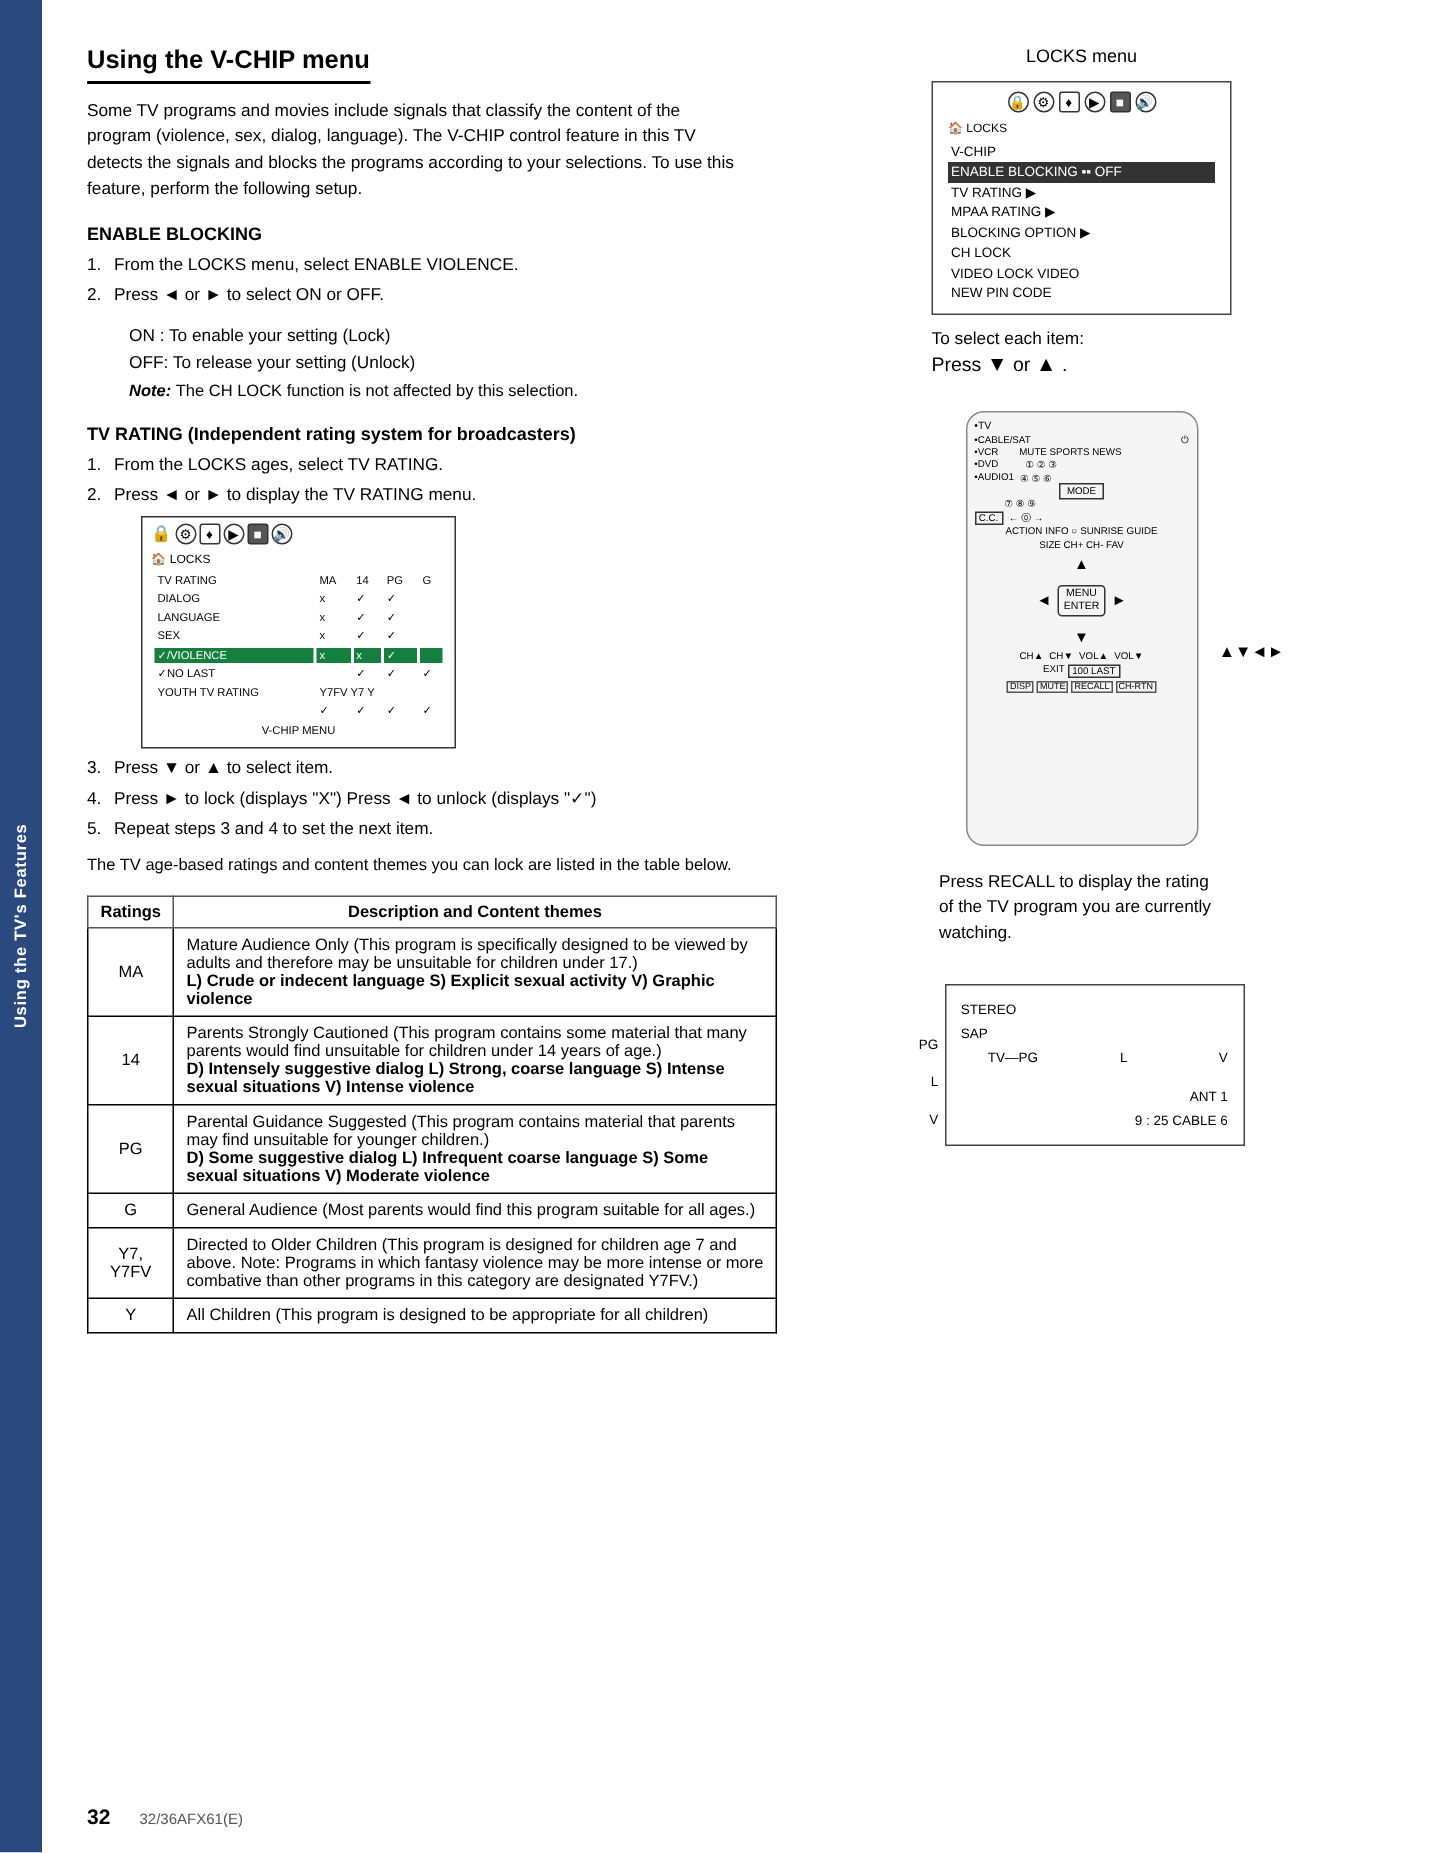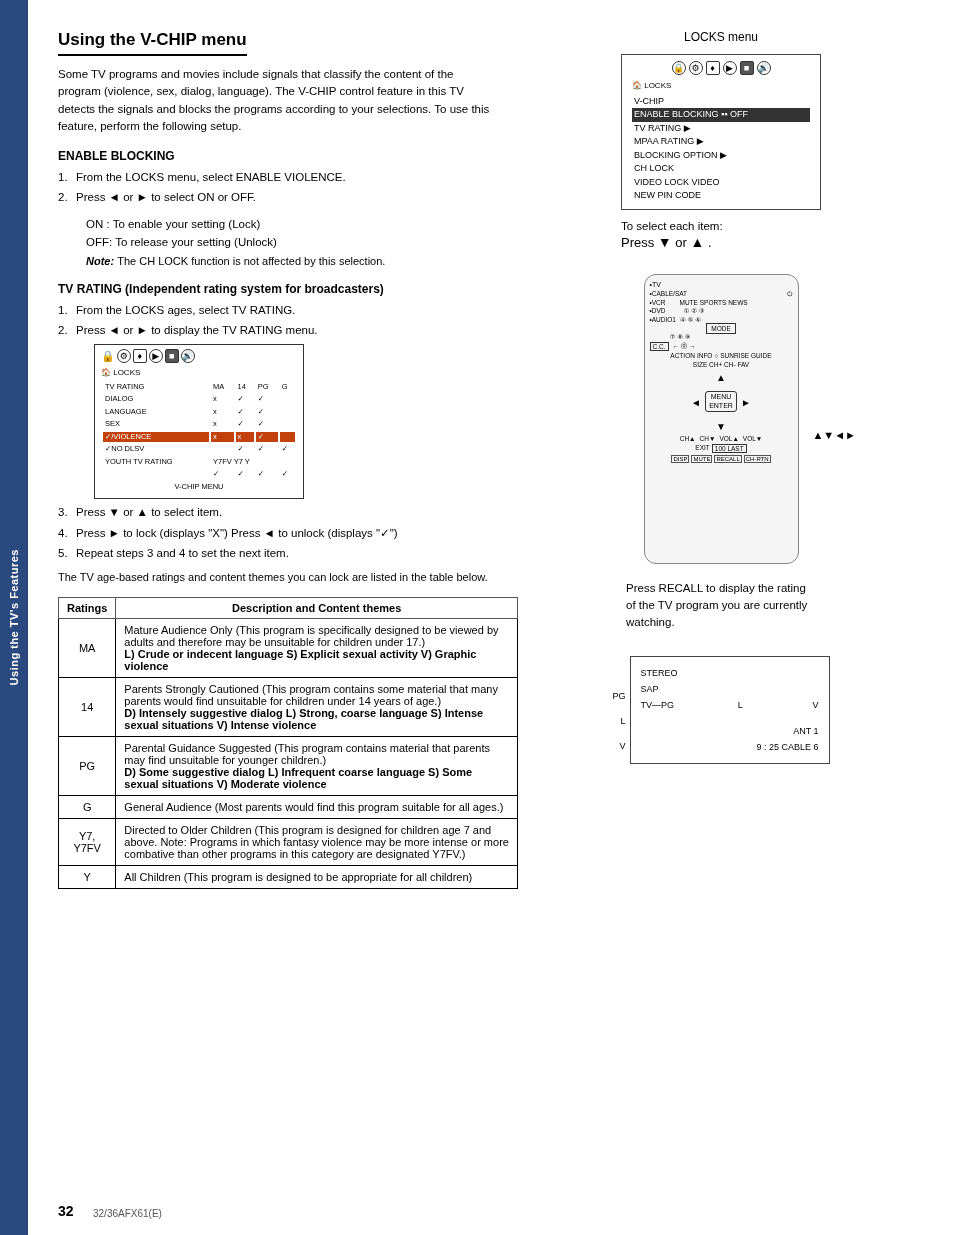--- a/index.html
+++ b/index.html
@@ -289,21 +289,21 @@
     }
 
     .tr-table {
       width: 100%;
       font-size: 7.5px;
     }
     .tr-table td {
       padding: 0 2px;
     }
     .tr-table tr.highlight td {
-      background: #c2410c;
+      background: #15803d;
       color: #fff;
     }
 
     .sub-section {
       margin-bottom: 12px;
       width: 100%;
     }
   </style>
 </head>
 <body>
@@ -407,21 +407,21 @@
                         <td></td>
                   </tr>
                   <tr class="highlight">
                     <td>✓/VIOLENCE</td>
                     <td>x</td>
                         <td>x</td>
                         <td>✓</td>
                         <td></td>
                   </tr>
                   <tr>
-                    <td>✓NO DLSV</td>
+                    <td>✓NO LAST</td>
                     <td></td>
                         <td>✓</td>
                         <td>✓</td>
                         <td>✓</td>
                   </tr>
                   <tr>
                     <td>YOUTH TV RATING</td>
                     <td colspan="4">Y7FV Y7  Y</td>
                   </tr>
                   <tr>
@@ -633,21 +633,21 @@
               <div>L</div>
               <div>V</div>
             </div>
             <div class="tv-display-box">
               <div class="tv-line">
                 <span>STEREO</span>
               </div>
               <div class="tv-line">
                 <span>SAP</span>
               </div>
-              <div class="tv-line" style="display:flex; gap:6px;">
+              <div class="tv-line" style="display:flex; gap:6px;margin-left:18px;">
                 <span>TV—PG</span>
                 <span>L</span>
                 <span style="margin-left:6px;">V</span>
               </div>
               <div style="height:10px;"></div>
               <div class="tv-line" style="justify-content:flex-end;">
                 <span>ANT  1</span>
               </div>
               <div class="tv-line" style="justify-content:flex-end;">
                 <span>9 : 25  CABLE   6</span>

